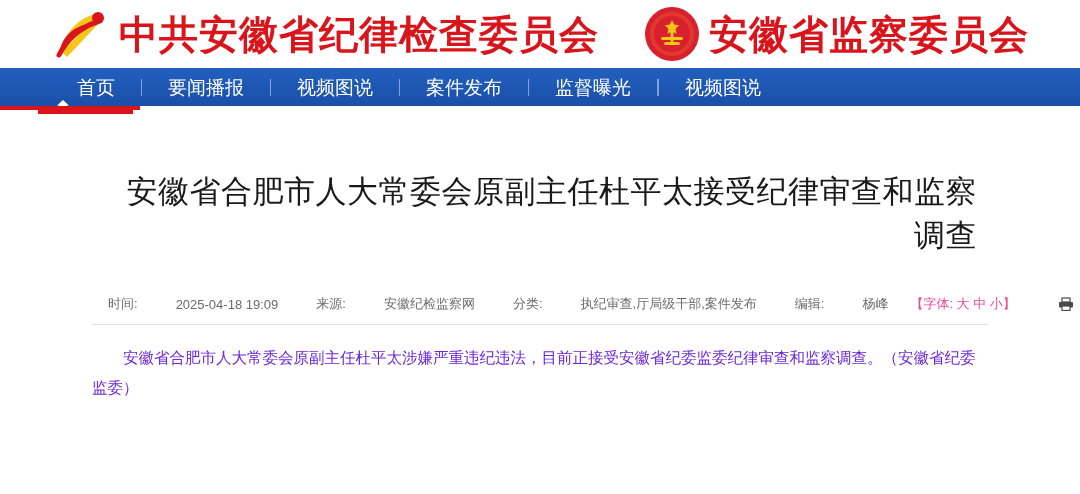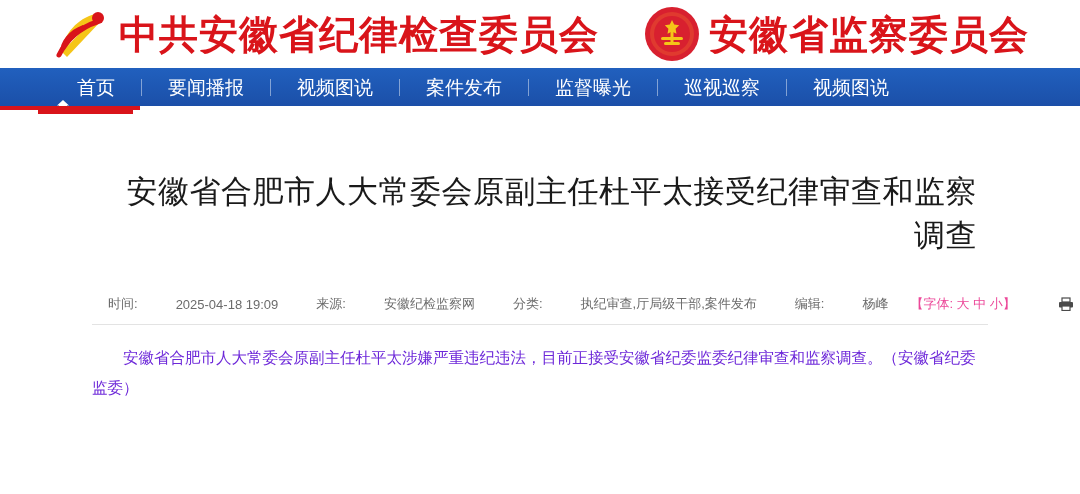--- a/index.html
+++ b/index.html
@@ -227,23 +227,20 @@
     <div class="nav-item">
       <span>案件发布</span>
     </div>
     <span class="nav-sep"></span>
 
     <div class="nav-item">
       <span>监督曝光</span>
     </div>
     <span class="nav-sep"></span>
 
-    <div class="nav-item">
-      <span>巡视巡察</span>
-    </div>
     <span class="nav-sep"></span>
 
     <div class="nav-item">
       <span>视频图说</span>
     </div>
 
     <span class="nav-underline"></span>
   </div>
 
   <div class="article">

